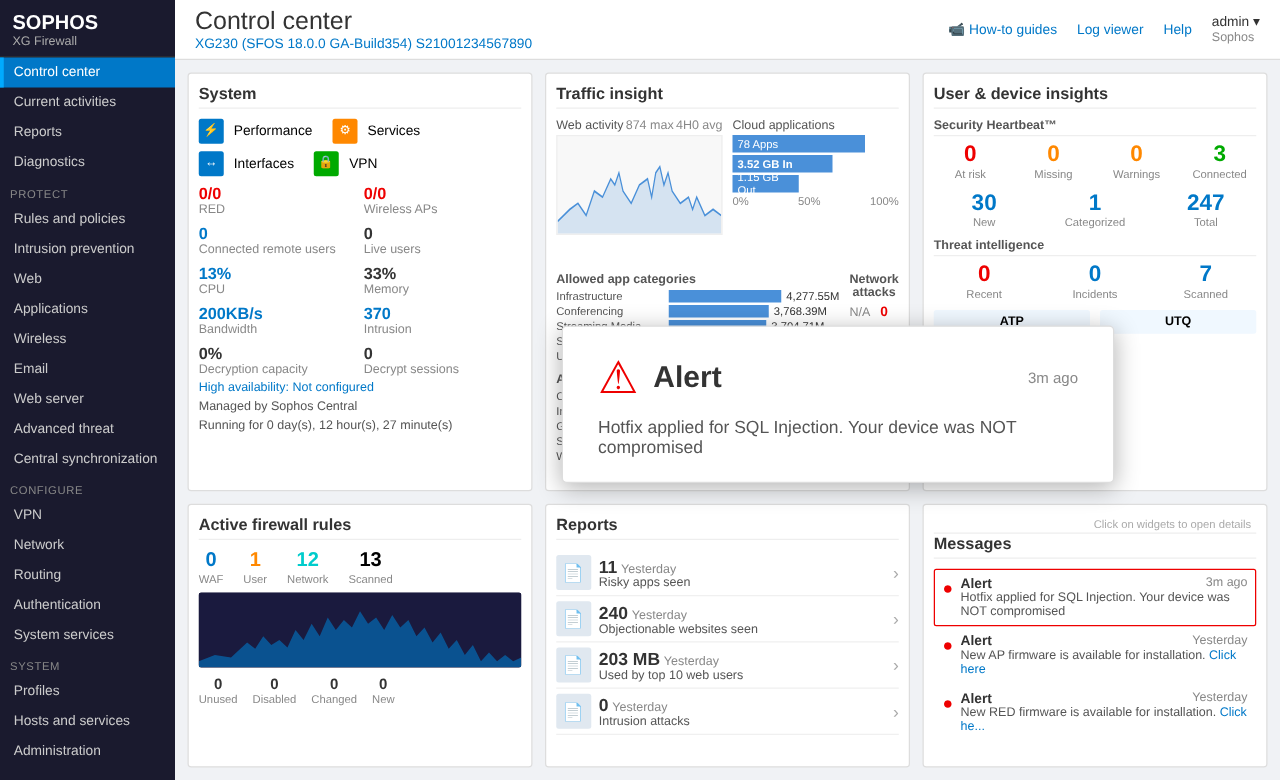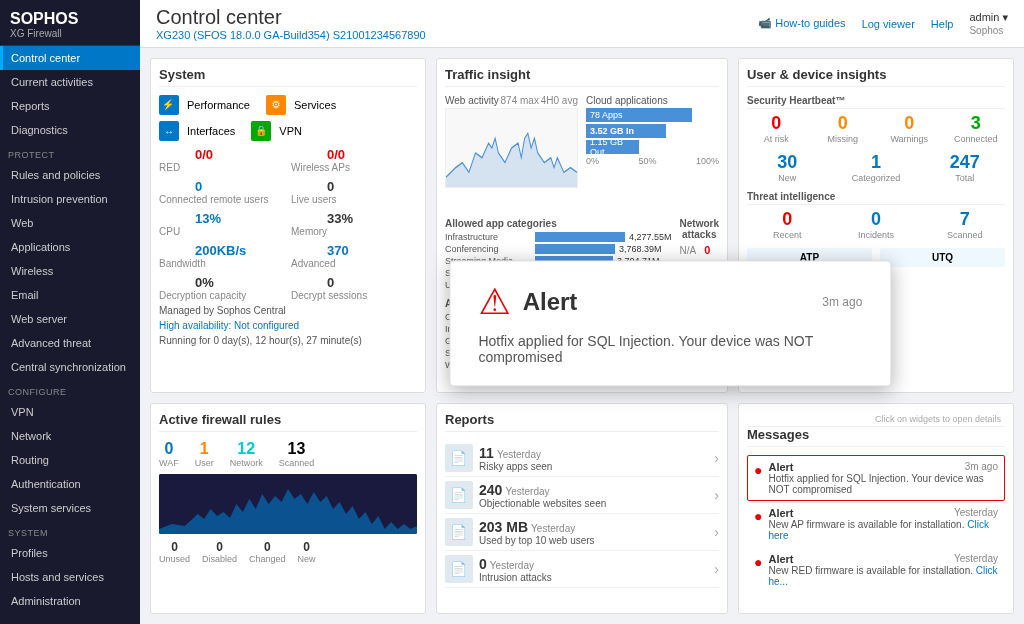--- a/index.html
+++ b/index.html
@@ -98,21 +98,21 @@
       padding-bottom: 4px;
     }
 
     
     .system-grid {
       display: grid;
       grid-template-columns: 1fr 1fr;
       gap: 6px;
     }
     .sys-item { font-size: 11px; color: #555; }
-    .sys-item .val { font-size: 13px; font-weight: bold; color: #333; margin-left: 36px; }
+    .sys-item .val { font-size: 13px; font-weight: bold; color: #333; }
     .sys-item .val.blue { color: #0078c8; }
     .sys-item .val.red { color: #e00; }
     .sys-item .label { font-size: 10px; color: #888; }
     .sys-icon { display: inline-block; width: 20px; height: 20px; background: #0078c8; color: white; text-align: center; line-height: 20px; border-radius: 2px; font-size: 10px; margin-right: 4px; }
     .sys-icon.orange { background: #f80; }
     .sys-icon.green { background: #0a0; }
     .sys-top { display: flex; gap: 16px; margin-bottom: 6px; }
     .sys-top-item { display: flex; align-items: center; gap: 4px; font-size: 11px; }
     .ha-line { font-size: 10px; color: #555; margin-top: 4px; }
     .ha-line span { color: #0078c8; cursor: pointer; }
@@ -303,35 +303,35 @@
         <div class="sys-item">
           <div class="val">33%</div>
           <div class="label">Memory</div>
         </div>
         <div class="sys-item">
           <div class="val blue">200KB/s</div>
           <div class="label">Bandwidth</div>
         </div>
         <div class="sys-item">
           <div class="val blue">370</div>
-          <div class="label">Advanced</div>
+          <div class="label">Intrusion</div>
         </div>
         <div class="sys-item">
           <div class="val">0%</div>
           <div class="label">Decryption capacity</div>
         </div>
         <div class="sys-item">
           <div class="val">0</div>
           <div class="label">Decrypt sessions</div>
         </div>
       </div>
-      <div class="ha-line">Managed by Sophos Central</div>
       <div class="ha-line">
         <span>High availability:</span> <span style="color:#0078c8">Not configured</span>
       </div>
+      <div class="ha-line">Managed by Sophos Central</div>
       <div class="ha-line">Running for 0 day(s), 12 hour(s), 27 minute(s)</div>
     </div>
 
     <div class="panel" style="grid-column:2; grid-row:1; grid-row: span 1;">
       <div class="panel-title">Traffic insight</div>
       <div style="display:flex;gap:8px;">
         <div style="flex:1;">
           <div style="font-size:10px;color:#555;margin-bottom:2px;display:flex;justify-content:space-between;">
             <span>Web activity</span>
             <span style="color:#888">874 max</span>

